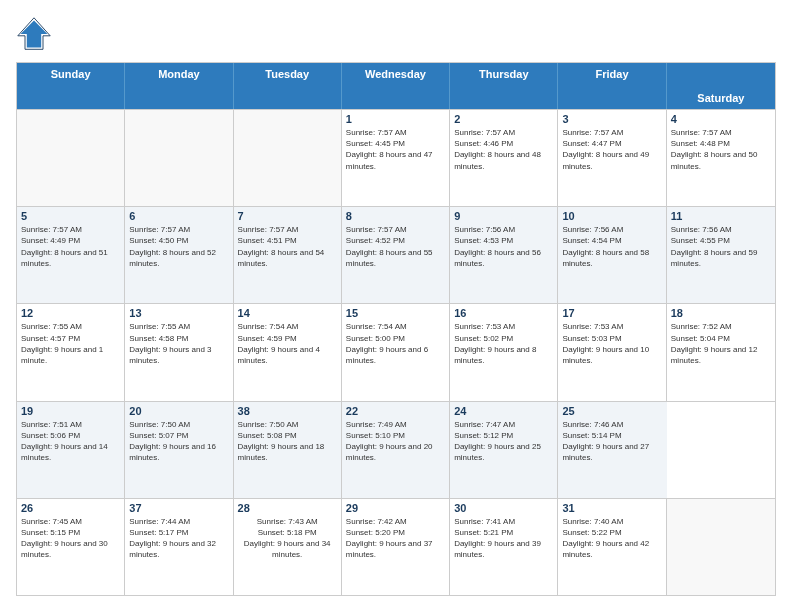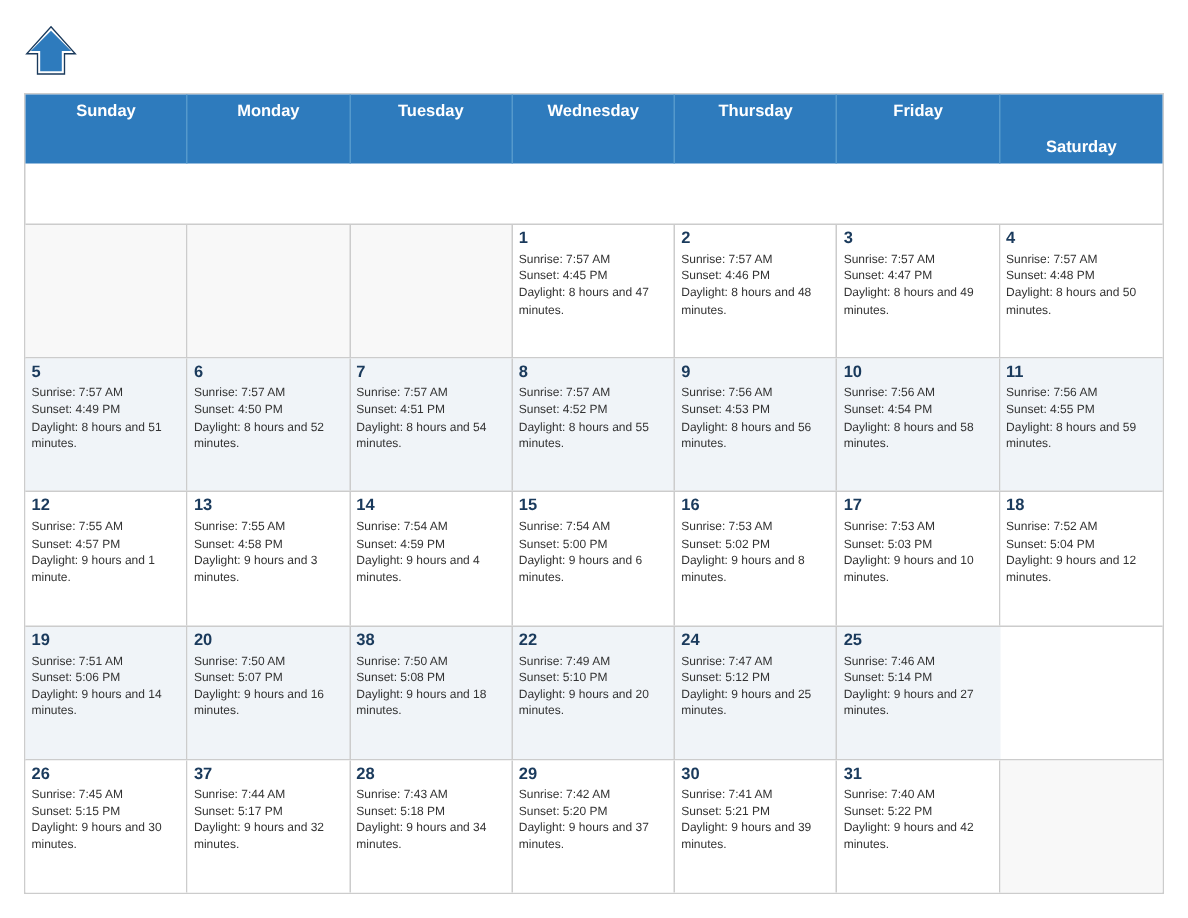--- a/index.html
+++ b/index.html
@@ -52,21 +52,20 @@
     }
     .calendar-subtitle {
       font-size: 14px;
       color: #333;
     }
     .calendar {
       flex: 1;
       display: flex;
       flex-direction: column;
       border: 1px solid #ccc;
-      gap: 40px;
     }
     .cal-header-row {
       display: grid;
       grid-template-columns: repeat(7, 1fr);
       background: #2e7bbd;
     }
     .cal-header-cell {
       color: #fff;
       font-size: 11px;
       font-weight: bold;
@@ -305,21 +304,21 @@
 Daylight: 9 hours and 30 minutes.</div>
           </div>
           <div class="cal-cell">
             <div class="day-number">37</div>
             <div class="cell-detail" style="white-space: pre-line;">Sunrise: 7:44 AM
 Sunset: 5:17 PM
 Daylight: 9 hours and 32 minutes.</div>
           </div>
           <div class="cal-cell">
             <div class="day-number">28</div>
-            <div class="cell-detail" style="white-space: pre-line;">Sunrise: 7:43 AM
+            <div class="cell-detail" style="white-space: pre-line; text-align: center;">Sunrise: 7:43 AM
 Sunset: 5:18 PM
 Daylight: 9 hours and 34 minutes.</div>
           </div>
           <div class="cal-cell">
             <div class="day-number">29</div>
             <div class="cell-detail" style="white-space: pre-line;">Sunrise: 7:42 AM
 Sunset: 5:20 PM
 Daylight: 9 hours and 37 minutes.</div>
           </div>
           <div class="cal-cell">

